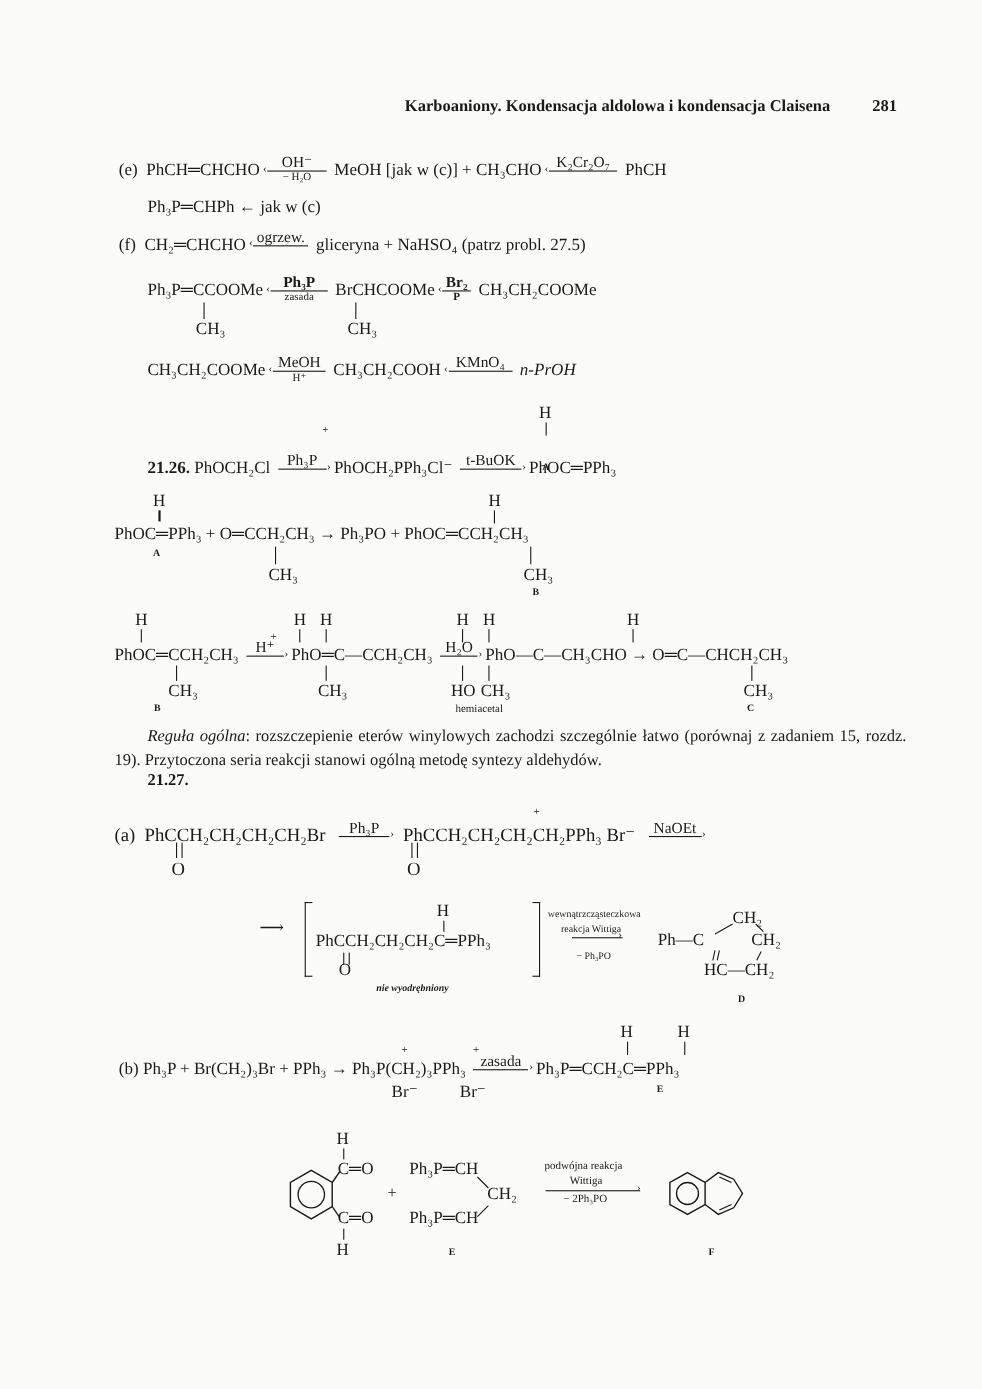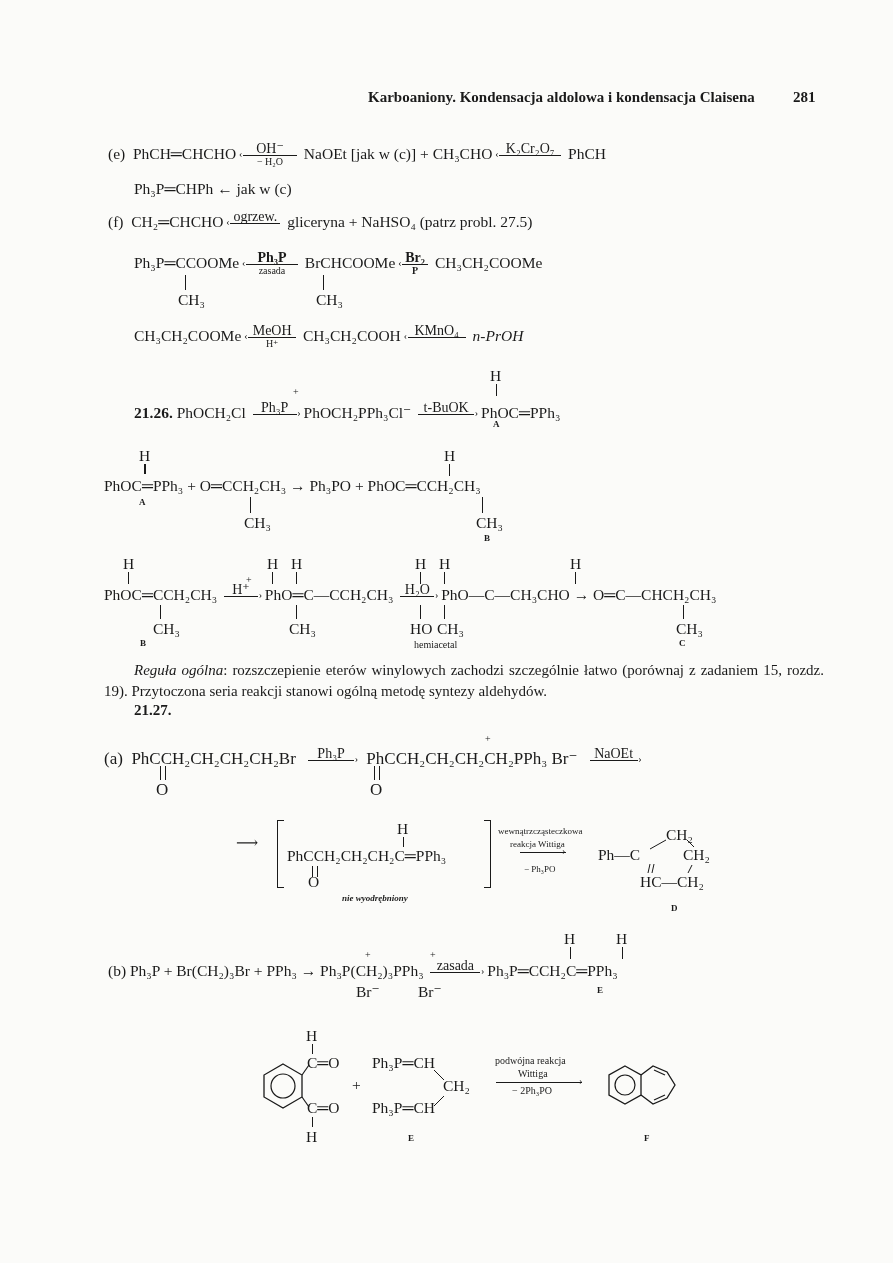--- a/index.html
+++ b/index.html
@@ -37,21 +37,21 @@
 
 <div class="abs t" style="left:108px;top:144px;">
   <span>(e)</span>&nbsp;
   <span>PhCH═CHCHO</span>
   <span class="arrow" style="width:54px;margin:0 3px;">
     <span class="top">OH⁻</span>
     <span class="ln"></span>
     <span class="hd" style="left:-4px;top:5px;">‹</span>
     <span class="bot">− H₂O</span>
   </span>
-  <span>NaOEt [jak w (c)] + CH₃CHO</span>
+  <span>MeOH [jak w (c)] + CH₃CHO</span>
   <span class="arrow" style="width:62px;margin:0 3px;">
     <span class="top">K₂Cr₂O₇</span>
     <span class="ln"></span>
     <span class="hd" style="left:-4px;top:5px;">‹</span>
     <span class="bot">&nbsp;</span>
   </span>
   <span>PhCH</span>
 </div>
 <div class="abs t" style="left:134px;top:180px;">Ph₃P═CHPh ← jak w (c)</div>
 
@@ -113,21 +113,21 @@
 <div class="abs t" style="left:134px;top:399px;">
   <span class="b">21.26.</span>
   <span>PhOCH₂Cl</span>
   <span class="arrow" style="width:44px;margin:0 3px;">
     <span class="top">Ph₃P</span>
     <span class="ln"></span>
     <span class="hd" style="right:-4px;top:5px;">›</span>
     <span class="bot">&nbsp;</span>
   </span>
   <span>PhOCH₂PPh₃Cl⁻</span>
-  <span class="arrow" style="width:56px;margin:4px 3px;text-align:center;">
+  <span class="arrow" style="width:56px;margin:16px 3px;text-align:center;">
     <span class="top">t-BuOK</span>
     <span class="ln"></span>
     <span class="hd" style="right:-4px;top:5px;">›</span>
     <span class="bot">&nbsp;</span>
   </span>
   <span>PhOC═PPh₃</span>
 </div>
 <div class="abs lbl" style="left:493px;top:419px;">A</div>
 
 <div class="abs t" style="left:139px;top:447px;">H</div>

